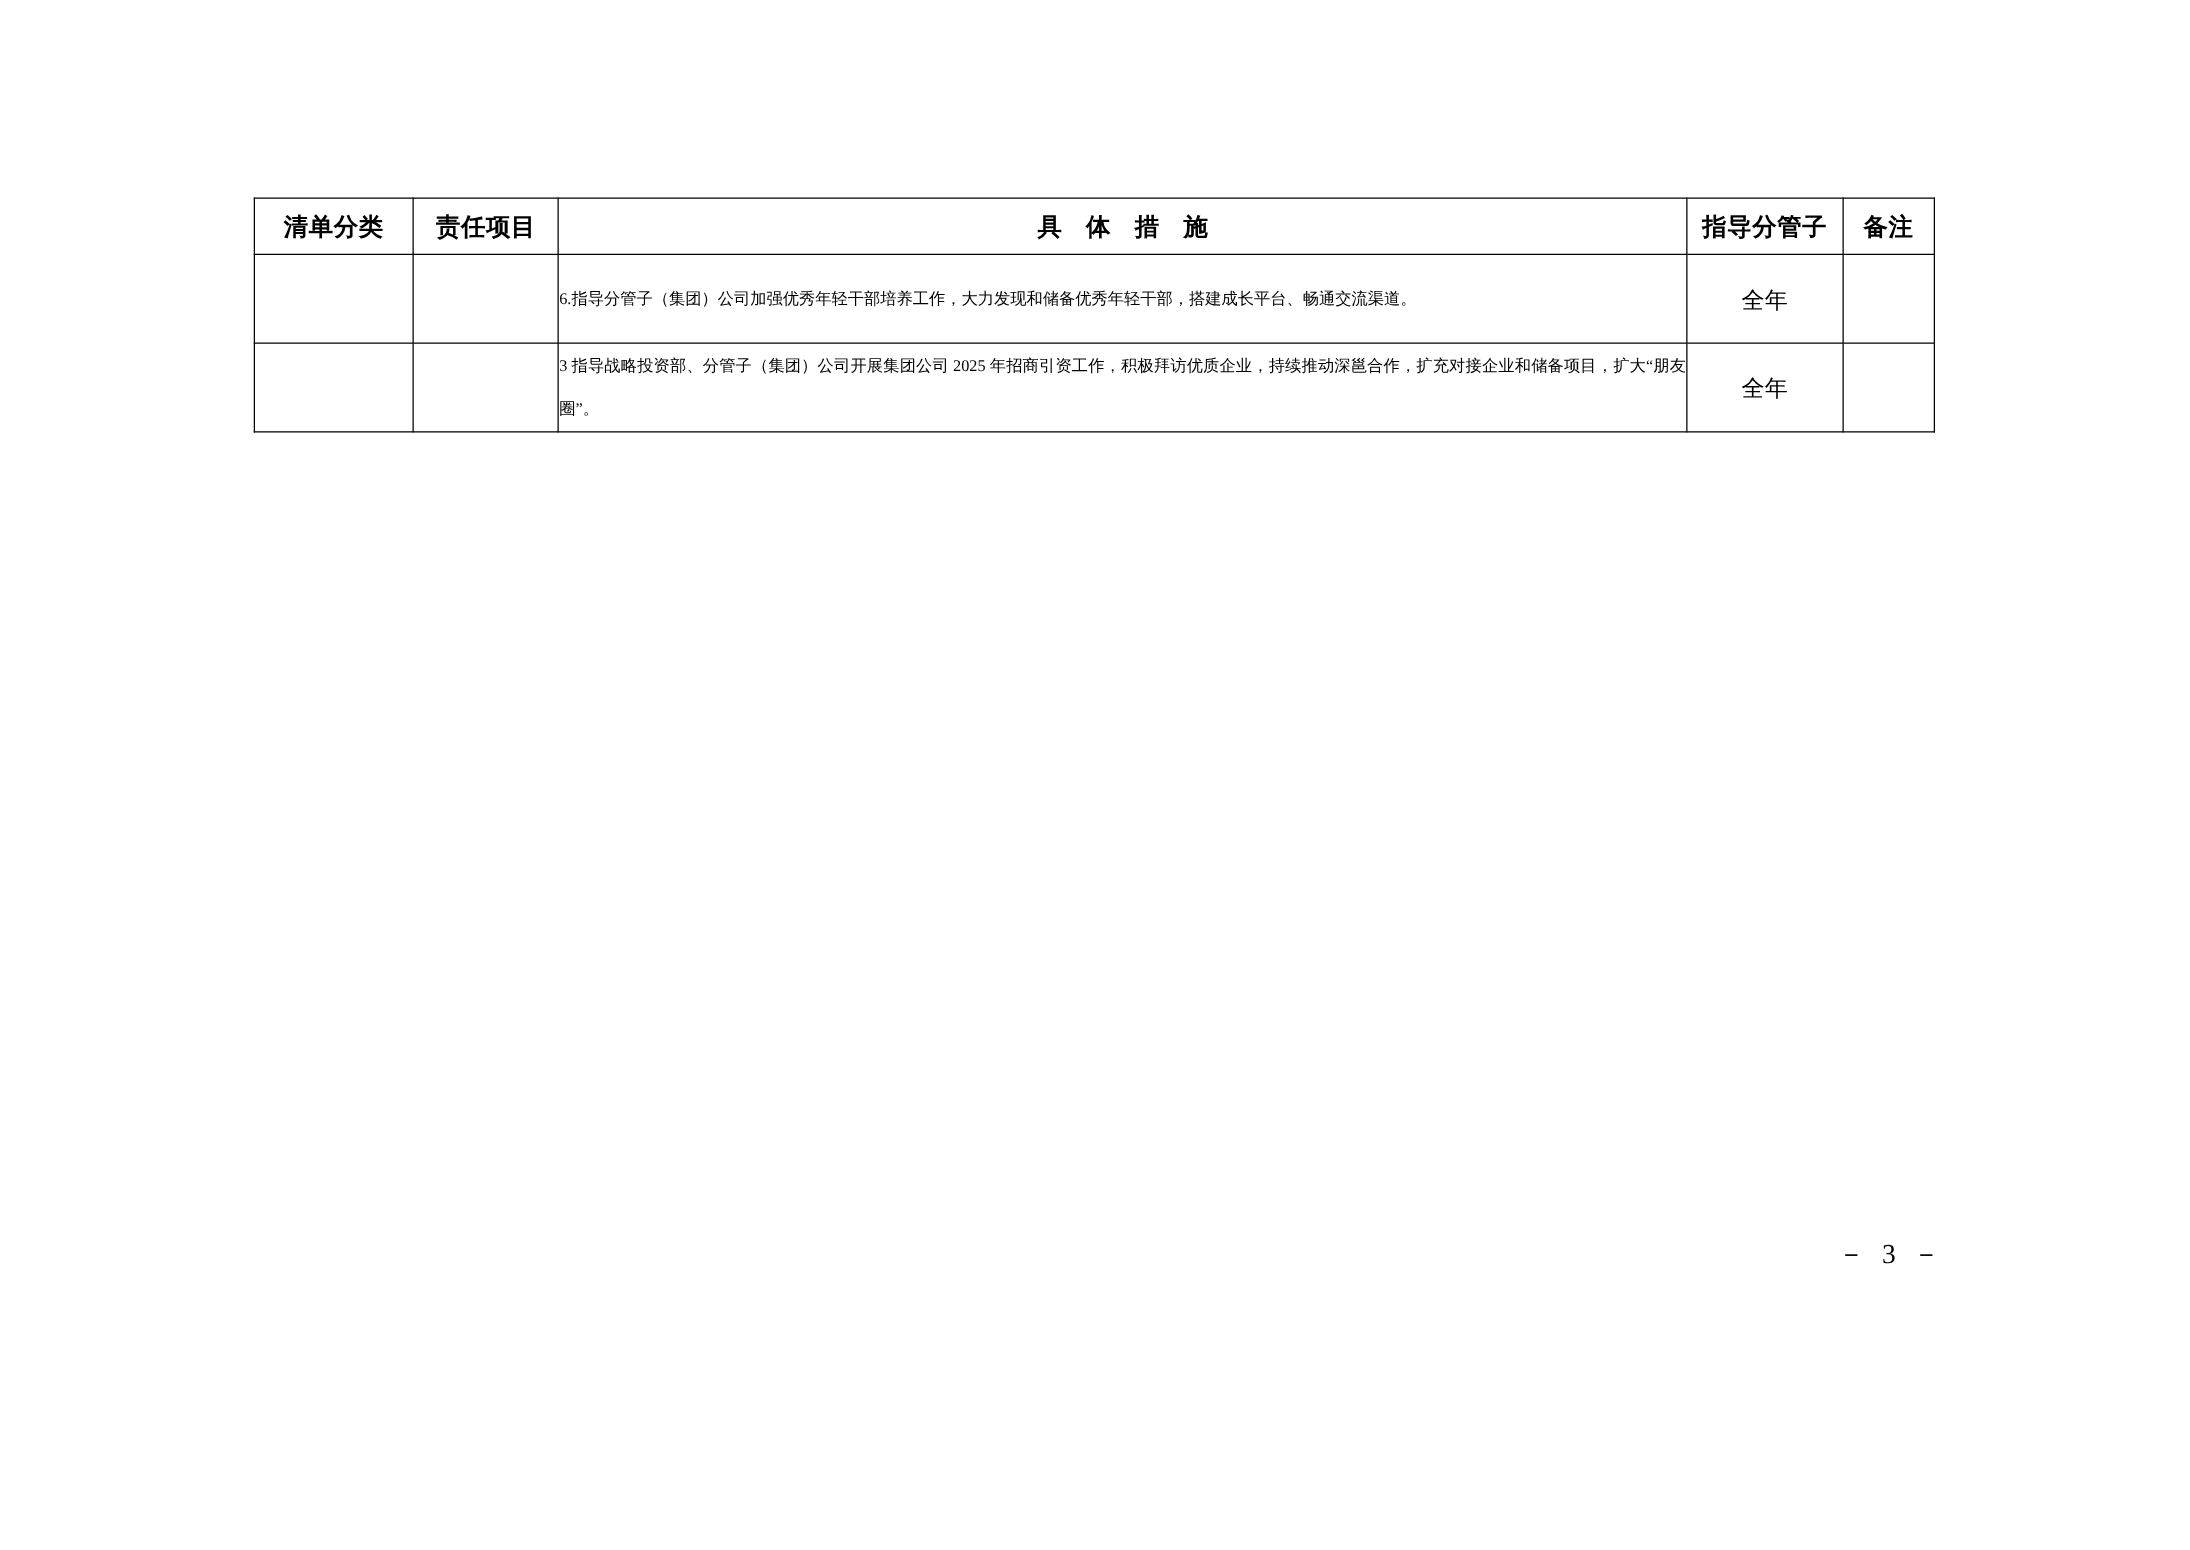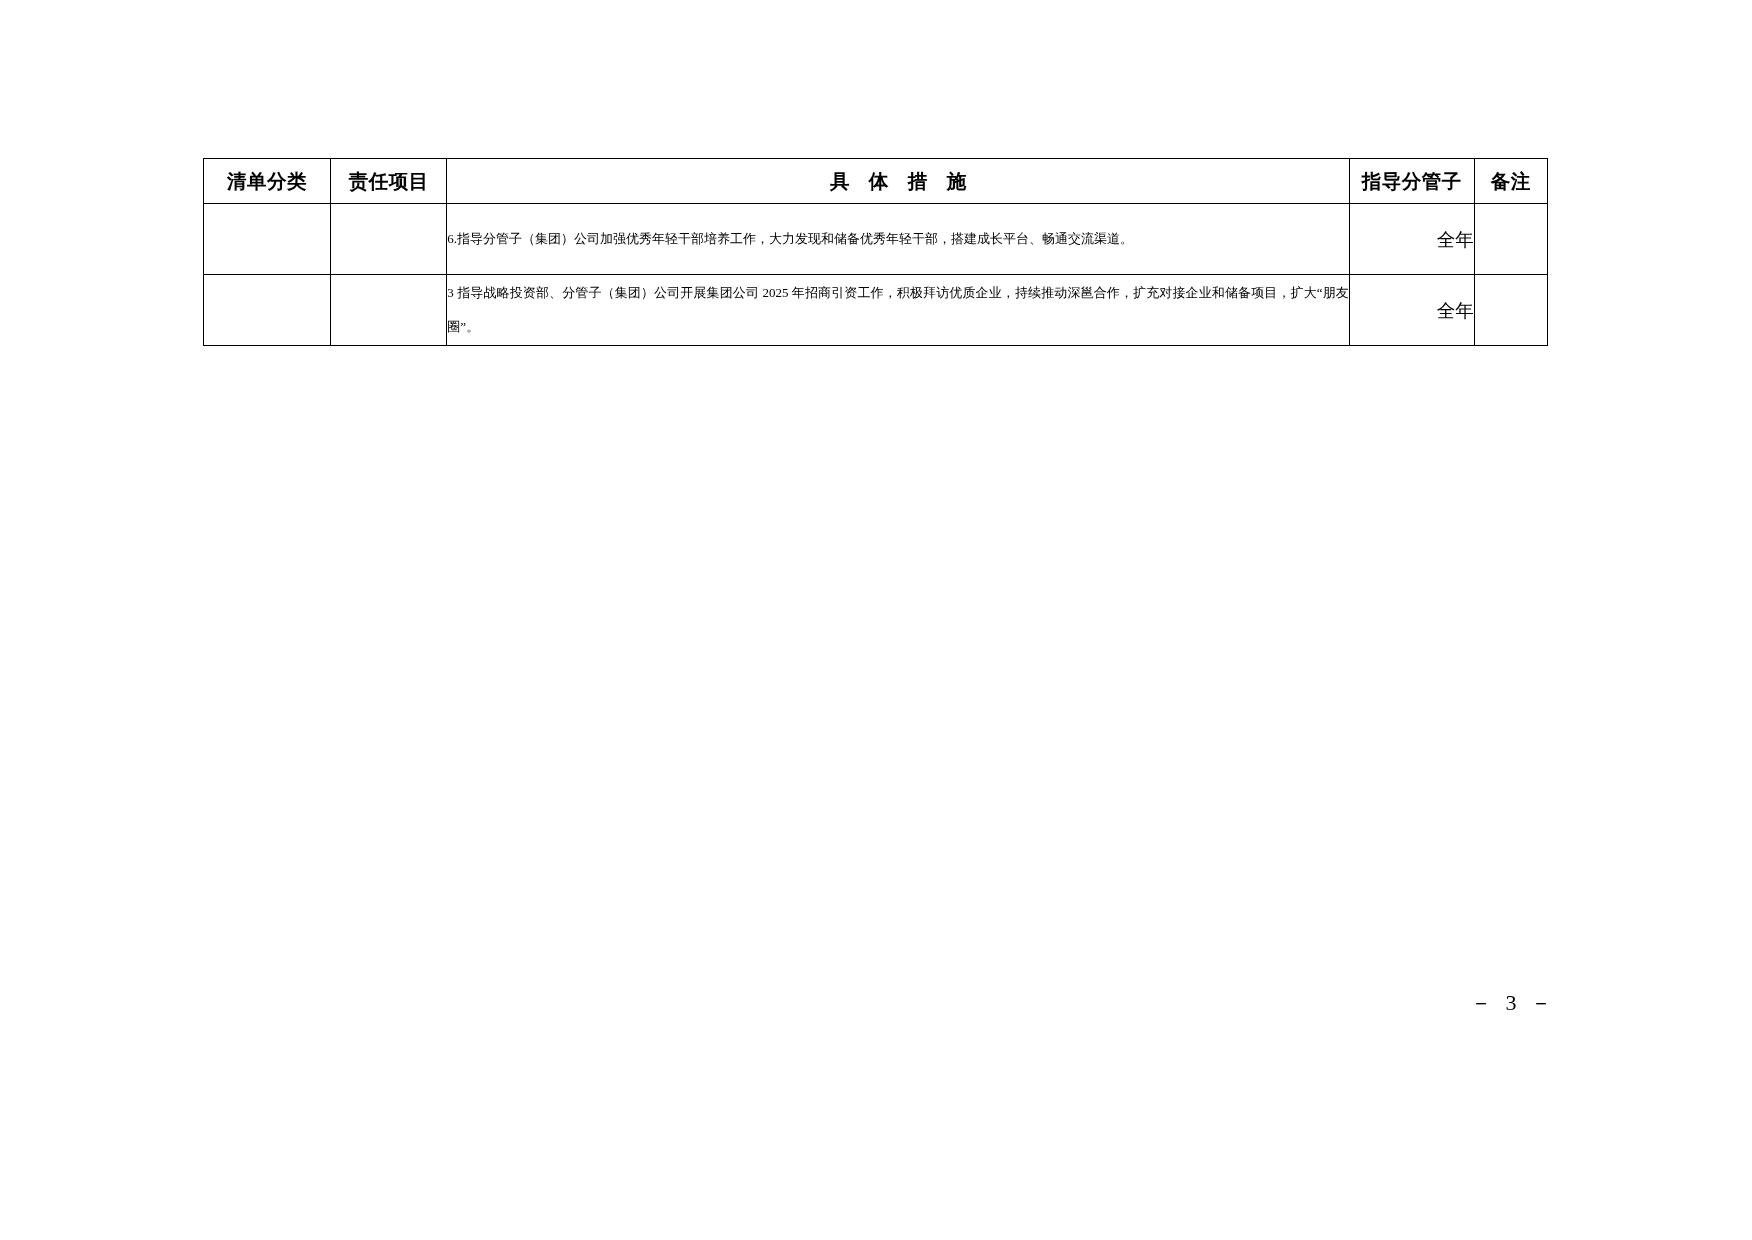--- a/index.html
+++ b/index.html
@@ -54,21 +54,21 @@
     text-indent: 7px;
   }
   .meas-cell {
     padding: 13px 14px 14px 14px;
     font-size: 13px;
     line-height: 34px;
     text-align: justify;
     text-justify: inter-ideograph;
   }
   .center-cell {
-    text-align: right;
+    text-align: center;
     font-size: 18.5px;
   }
   .empty-cell { }
 
   .row-1 .meas-cell { height: 70px; }
   .row-2 .meas-cell { height: 70px; }
   .row-3 .meas-cell { height: 70px; }
 
   .page-number {
     position: absolute;

